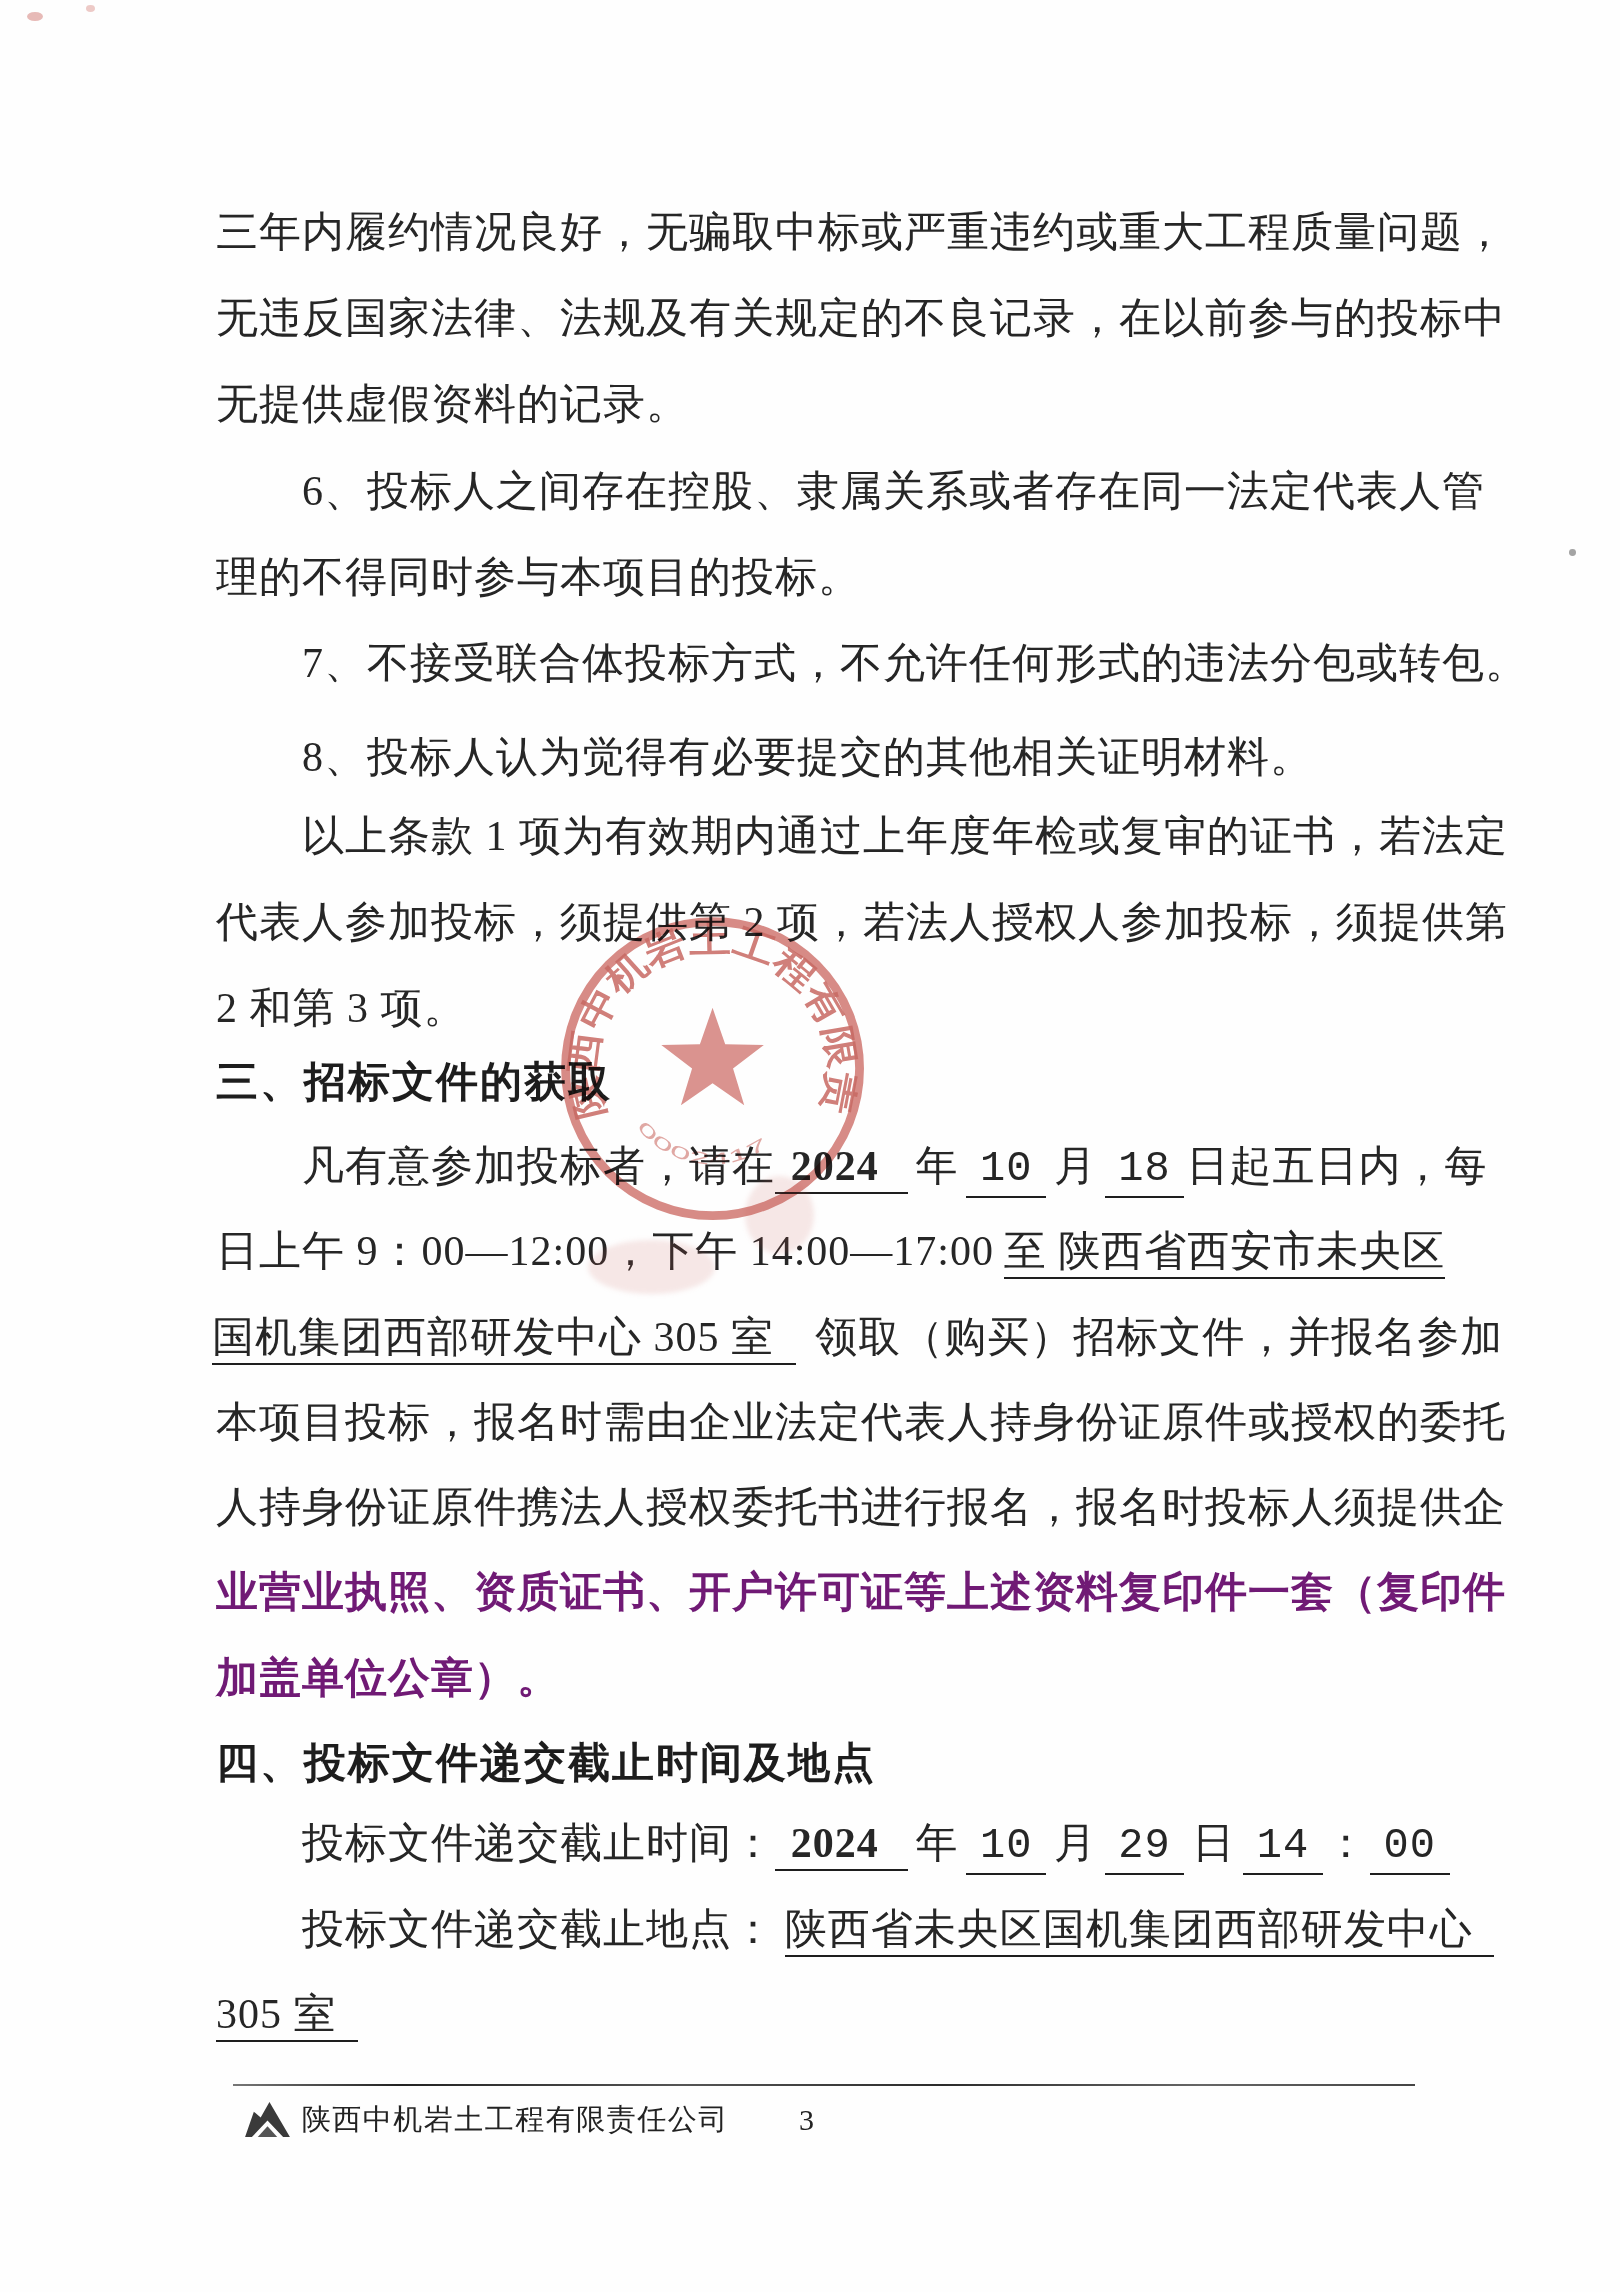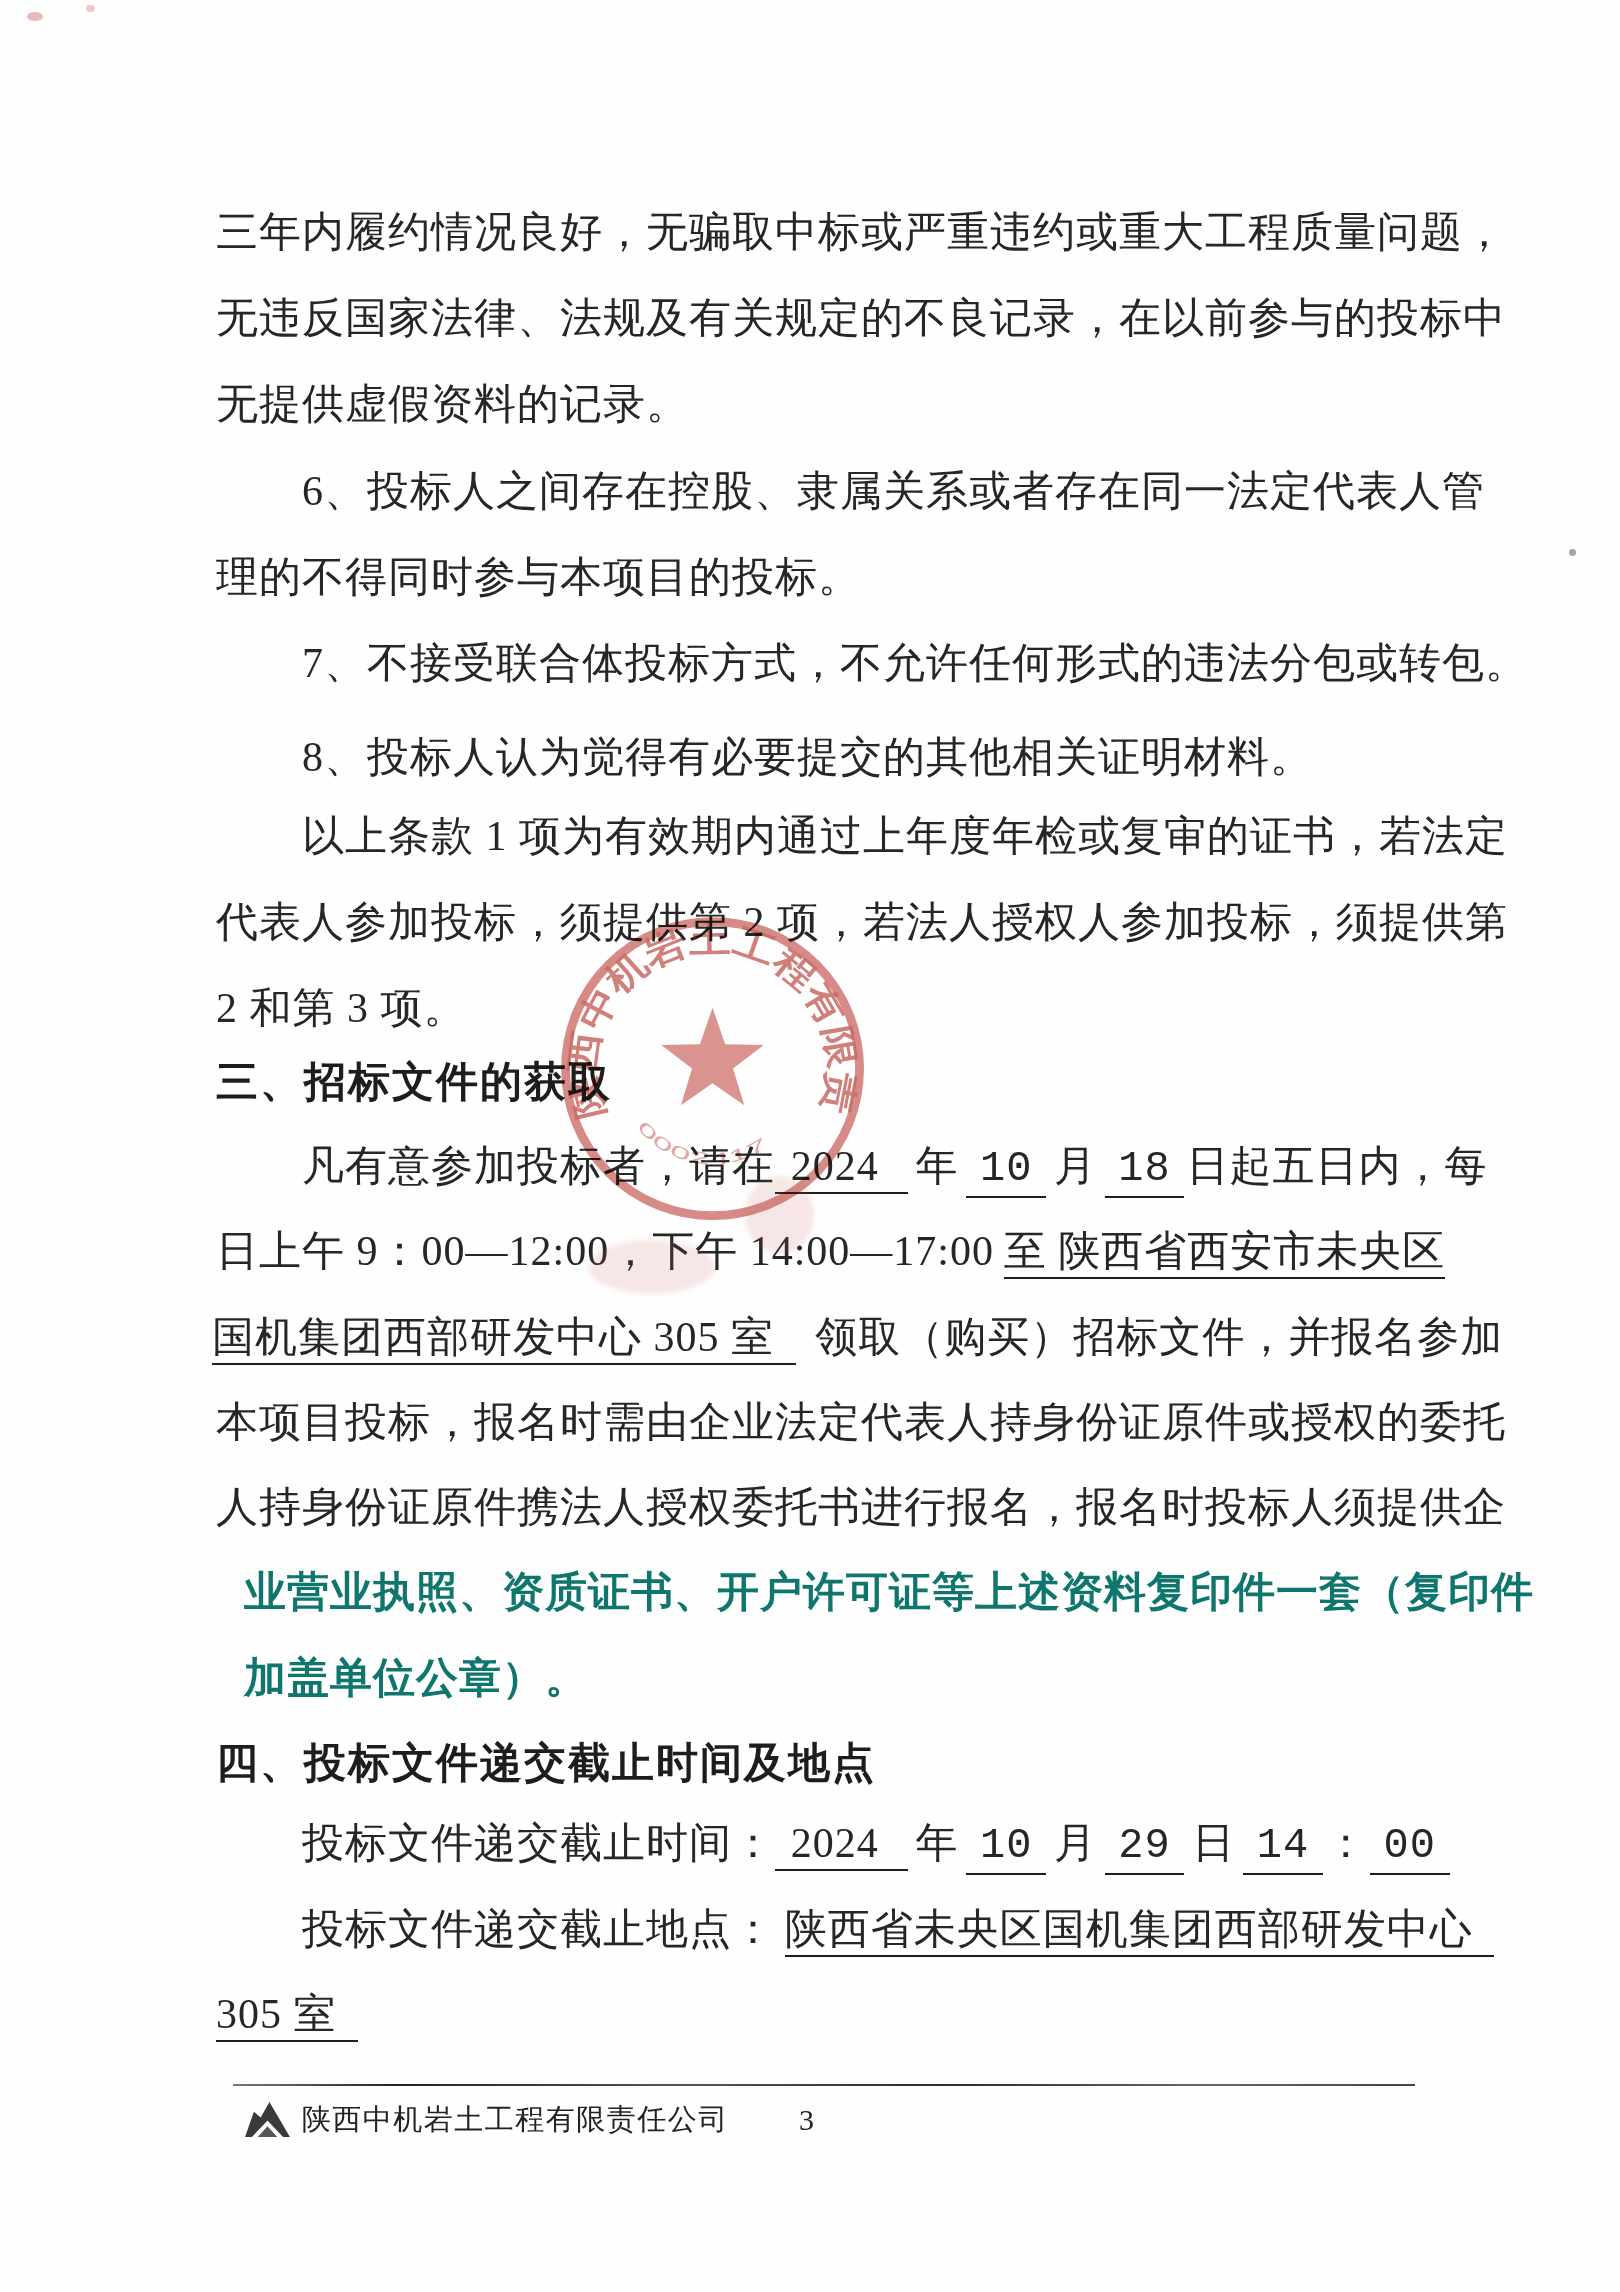--- a/index.html
+++ b/index.html
@@ -21,24 +21,24 @@
     white-space:nowrap;
     margin:0;
   }
   .heading{
     font-family:"Liberation Sans", sans-serif;
     font-weight:bold;
     font-size:42px;
     letter-spacing:2px;
     color:#1d1d1d;
   }
-  .boldln{font-weight:bold;color:#0f766e;margin-left:28px;}
+  .boldln{font-weight:bold;color:#701a75;}
   .u{border-bottom:2.5px solid #1e1e1e;padding-bottom:2.9px;}
   .upad{padding-right:21.6px;}
-  .b-wide{padding:0 29px 2.9px 15.7px;}
+  .b-wide{padding:0 29px 2.9px 15.7px;font-weight:bold;}
   .b-med{padding:0 13.7px 2.9px 13.7px;font-family:Liberation Mono, monospace;}
   .sep{margin:0 7.8px;}
   .sep2{margin:0 2px;}
   .gap{margin-left:19.6px;}
   .ml10{margin-left:9.8px;}
   
   .seal{
     position:absolute;left:544px;top:897px;width:343px;height:353px;
     mix-blend-mode:multiply;opacity:.85;filter:blur(0.6px);
   }

